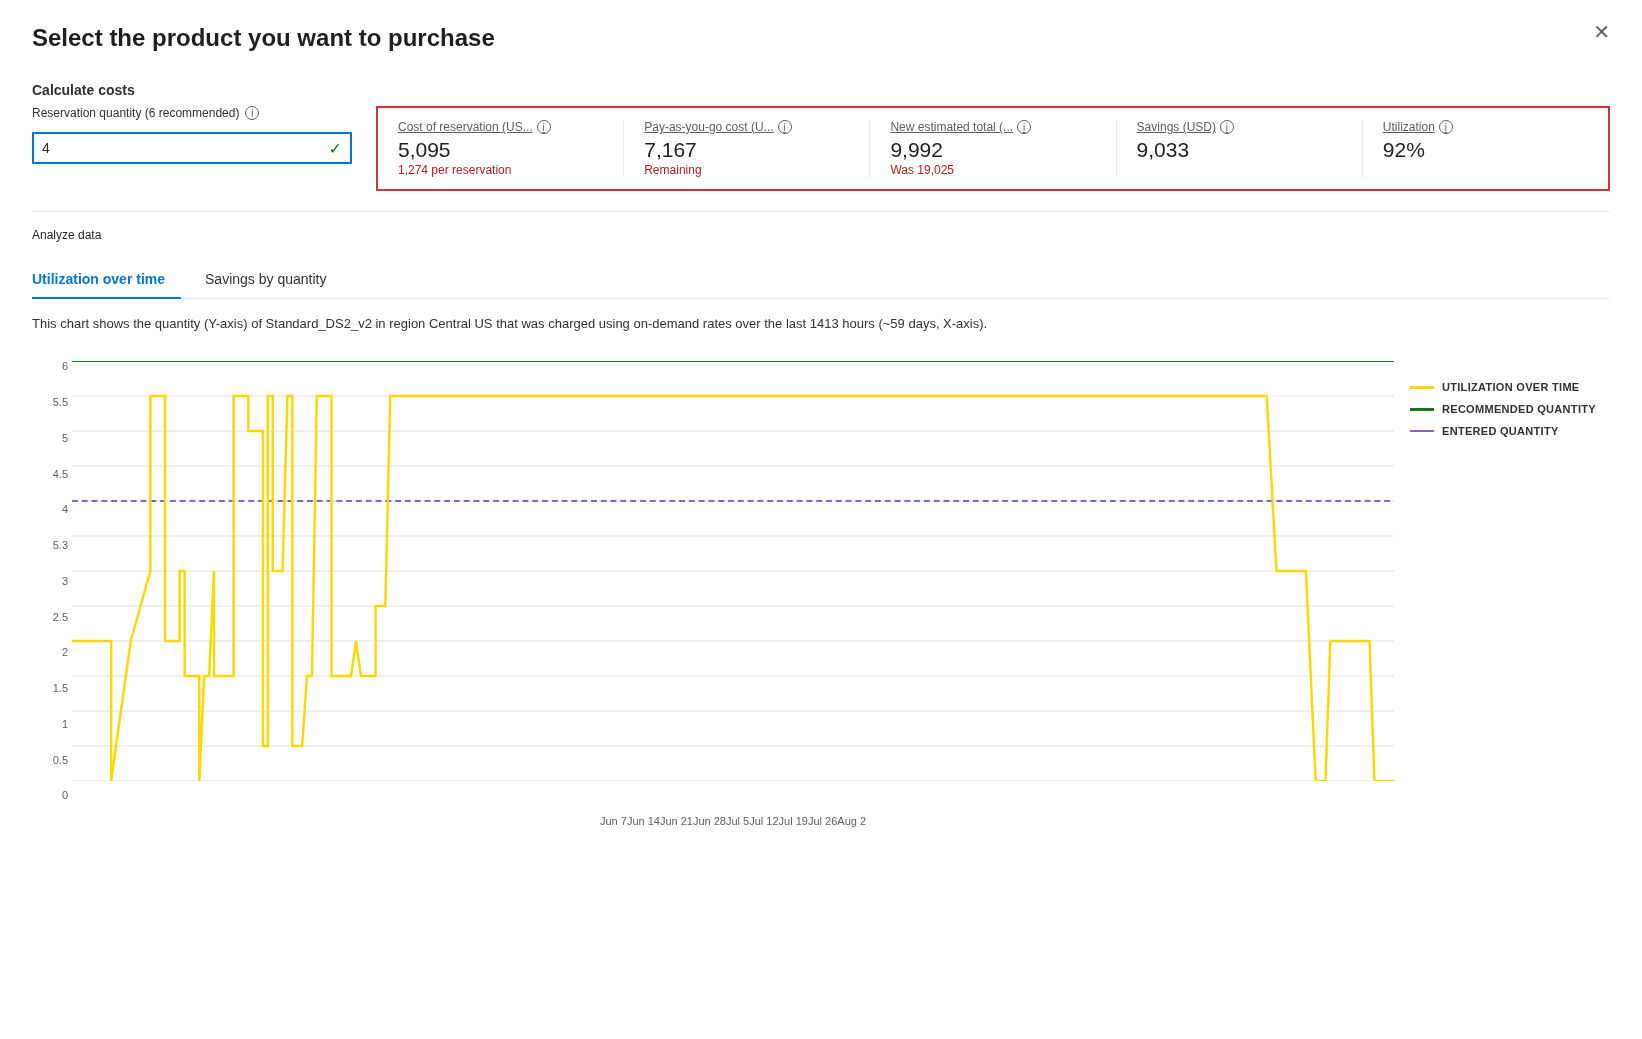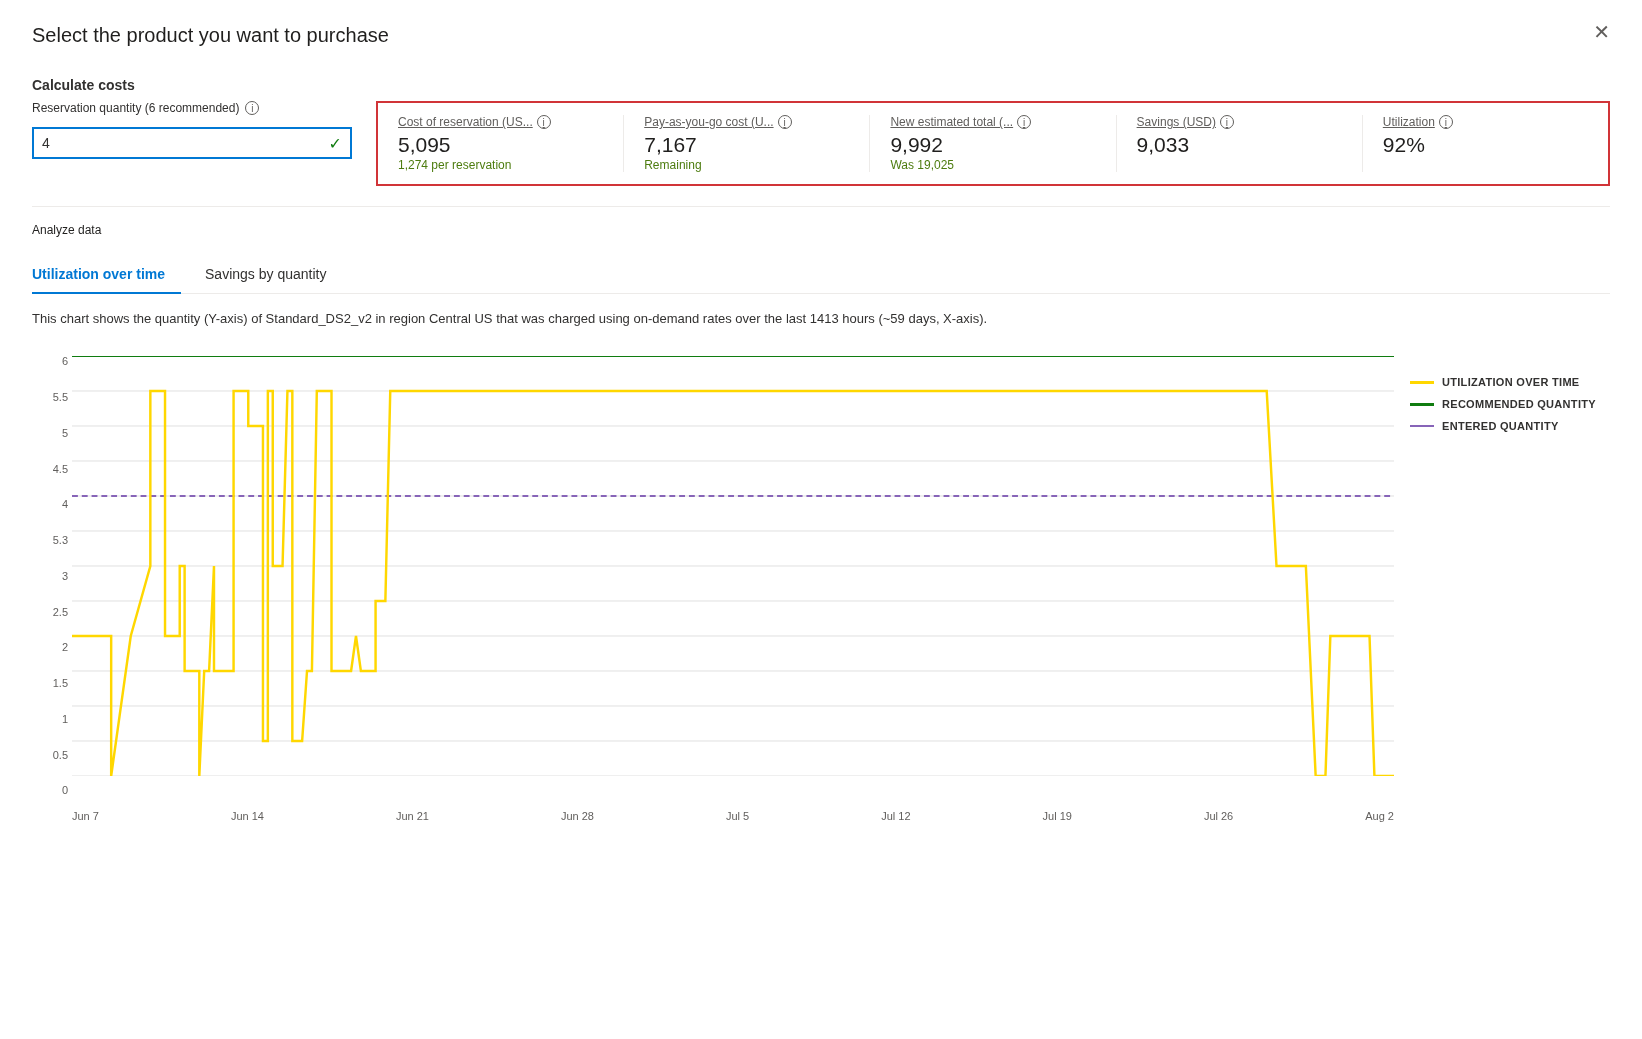--- a/index.html
+++ b/index.html
@@ -8,22 +8,22 @@
       background: #fff;
       color: #323130;
       font-size: 14px;
       width: 1642px;
       min-height: 1039px;
       padding: 24px 32px;
       position: relative;
     }
 
     .page-title {
-      font-size: 20px;
-      font-weight: 400;
+      font-size: 24px;
+      font-weight: 700;
       color: #201f1e;
       margin-bottom: 24px;
     }
 
     .close-btn {
       position: absolute;
       top: 20px;
       right: 32px;
       font-size: 20px;
       cursor: pointer;
@@ -132,21 +132,21 @@
 
     .metric-value {
       font-size: 21px;
       font-weight: 300;
       color: #201f1e;
       line-height: 1.1;
     }
 
     .metric-sub {
       font-size: 12px;
-      color: #4d7c0f;
+      color: #b91c1c;
       margin-top: 2px;
     }
 
     .divider {
       border: none;
       border-top: 1px solid #edebe9;
       margin: 16px 0;
     }
 
     .analyze-title {
@@ -226,21 +226,21 @@
     }
 
     .chart-svg {
       width: 100%;
       height: 100%;
     }
 
     .x-axis-labels {
       margin-left: 40px;
       display: flex;
-      justify-content: space-between;
+      justify-content: center;
       padding: 4px 0;
     }
 
     .x-label {
       font-size: 11px;
       color: #605e5c;
       text-align: center;
     }
 
     .legend {

